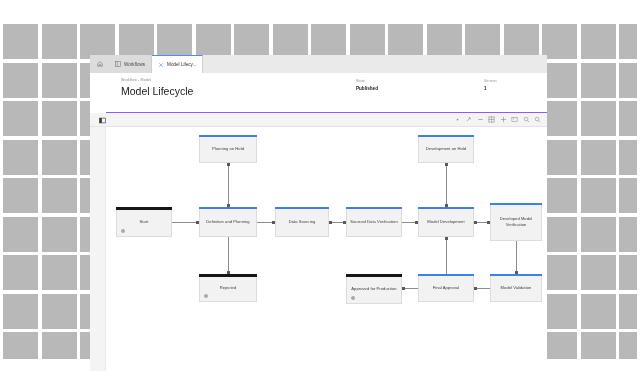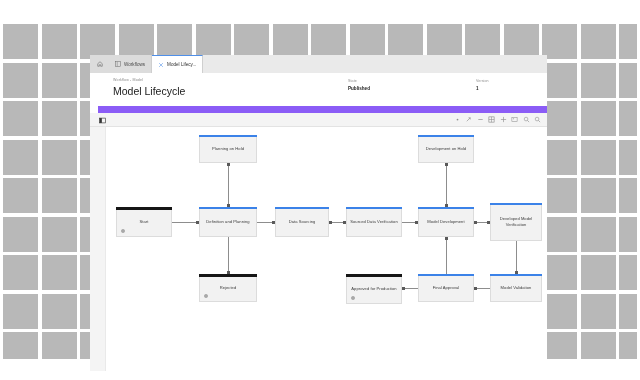--- a/index.html
+++ b/index.html
@@ -65,24 +65,24 @@
   }
   .tab-rest {
     flex: 1;
     background: #eaeaea;
   }
   .tab-ico { width: 6px; height: 6px; flex: none; display:block; }
 
   
   #header {
     position: absolute;
-    left: 8px; top: 18px;
+    left: 16px; top: 18px;
     width: 457px; height: 40px;
     background: #ffffff;
-    border-bottom: 7px solid #8b5cf6;
+    border-bottom: 1px solid #8b5cf6;
   }
   #breadcrumb {
     position: absolute; left: 15px; top: 5px;
     font-size: 3.6px; color: #8a8a8a; letter-spacing: .15px;
   }
   #page-title {
     position: absolute; left: 15px; top: 12px;
     font-size: 10.5px; color: #212121; font-weight: 400;
   }
   .meta {

